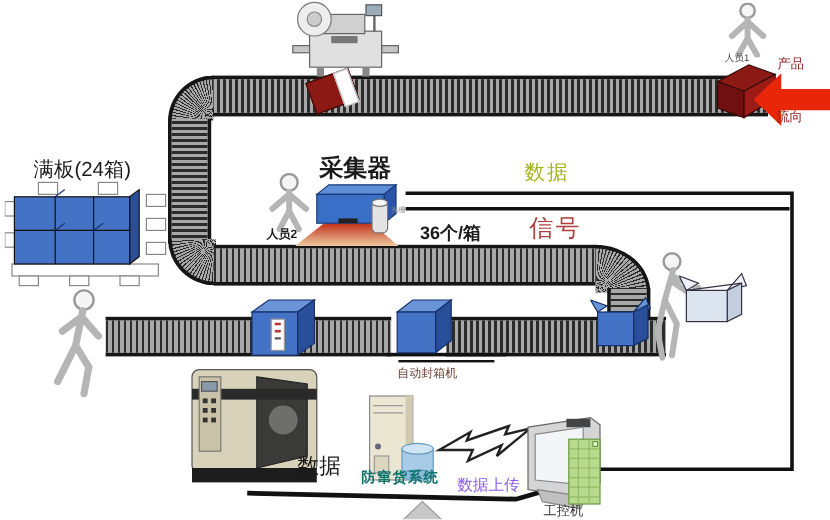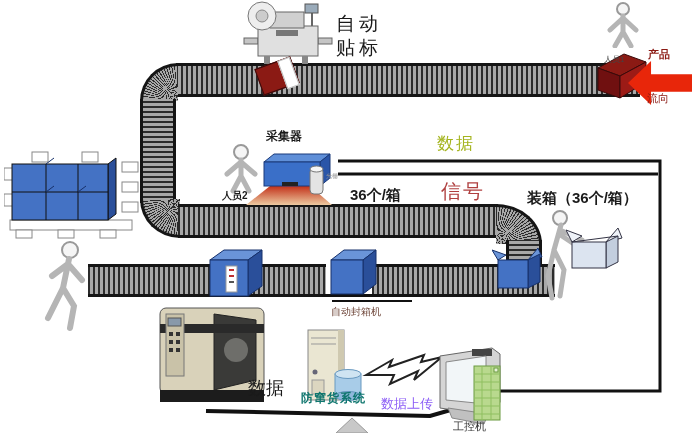--- a/index.html
+++ b/index.html
@@ -17,34 +17,34 @@
   #c-bl{left:140px;top:199px;width:40px;height:39px;
     background:repeating-conic-gradient(from 90deg at 100% 0%,#2b2b2b 0 1.6deg,#a8a8a8 1.6deg 4.5deg);
     border-bottom:3px solid #151515;border-left:3px solid #151515;border-bottom-left-radius:100% 100%}
   #c-ur{left:496px;top:204px;width:46px;height:40px;
     background:repeating-conic-gradient(from 0deg at 0% 100%,#2b2b2b 0 1.6deg,#a8a8a8 1.6deg 4.5deg);
     border-top:3px solid #151515;border-right:3px solid #151515;border-top-right-radius:100% 100%}
   
   .lbl{position:absolute;color:#1a1a1a;white-space:nowrap;line-height:1.25}
   .t-autolabel{left:336px;top:12px;font-size:19px;letter-spacing:4px}
   .t-pallet{left:28px;top:131px;font-size:17px}
-  .t-collector{left:266px;top:129px;font-size:12px;font-weight:600}
+  .t-collector{left:266px;top:129px;font-size:20px;font-weight:600}
   .t-person2{left:222px;top:190px;font-size:10px;font-weight:700}
-  .t-person1{left:604px;top:55px;font-size:8px;color:#444}
+  .t-person1{left:604px;top:44px;font-size:8px;color:#444}
   .t-light{left:326px;top:173px;font-size:6px;color:#909090}
   .t-data-top{left:437px;top:133px;font-size:17px;letter-spacing:2px;color:#a4b41e}
   .t-signal{left:441px;top:179px;font-size:20px;letter-spacing:2px;color:#b04040}
   .t-perbox{left:350px;top:186px;font-size:15px;font-weight:bold}
   .t-packing{left:527px;top:189px;font-size:15px;font-weight:bold}
   .t-sealer{left:331px;top:306px;font-size:10px;color:#6a4034}
   .t-data-bottom{left:248px;top:377px;font-size:18px}
   .t-anti{left:301px;top:391px;font-size:12px;font-weight:bold;color:#0f766e;letter-spacing:1px}
   .t-upload{left:381px;top:396px;font-size:13px;color:#8b5cf6}
   .t-ipc{left:453px;top:420px;font-size:11px;color:#333}
-  .t-product{left:648px;top:48px;font-size:11px;font-weight:bold;color:#8b1a14}
+  .t-product{left:648px;top:48px;font-size:11px;font-weight:normal;color:#8b1a14}
   .t-flow{left:647px;top:92px;font-size:11px;font-weight:normal;color:#8b1a14}
   
   .flow-arrow{left:628px;top:61px;width:64px;height:44px;background:#e8260a;
     clip-path:polygon(0 50%,36% 0,36% 30%,100% 30%,100% 70%,36% 70%,36% 100%)}
   .platform-a{left:322px;top:294px;width:100px;height:3px;background:#111}
   .platform-b{left:332px;top:300px;width:80px;height:2px;background:#111}
 </style>
 </head>
 <body>
 
@@ -98,25 +98,22 @@
   <div class="abs flow-arrow"></div>
   <span class="lbl t-product">产品</span>
   <span class="lbl t-flow">流向</span>
 
   <svg class="abs" style="left:600px;top:2px" width="46" height="46" viewBox="0 0 46 46">
     <circle cx="23" cy="7" r="6" fill="#f5f5f5" stroke="#999" stroke-width="2"></circle>
     <path d="M23,14 L23,30 M23,16 L10,28 M23,16 L36,28 M23,30 L15,44 M23,30 L31,44" fill="none" stroke="#b5b5b5" stroke-width="5" stroke-linecap="round"></path>
   </svg>
   <span class="lbl t-person1">人员1</span>
 
-  <div class="lbl t-autolabel">
-    <div>自动</div>
-    <div>贴标</div>
-  </div>
-
+
+  <span class="lbl t-pallet">满板(24箱)</span>
   <svg class="abs" style="left:4px;top:148px" width="140" height="92" viewBox="0 0 140 92">
     <g fill="#ffffff" stroke="#888">
       <rect x="28" y="4" width="16" height="10"></rect>
         <rect x="78" y="4" width="16" height="10"></rect>
       <rect x="118" y="14" width="16" height="10"></rect>
         <rect x="118" y="34" width="16" height="10"></rect>
         <rect x="118" y="54" width="16" height="10"></rect>
       <rect x="0" y="20" width="10" height="12"></rect>
         <rect x="0" y="46" width="10" height="12"></rect>
       <rect x="6" y="72" width="122" height="10"></rect>
@@ -162,21 +159,20 @@
 
   <svg class="abs" style="left:306px;top:162px" width="22" height="38" viewBox="0 0 22 38">
     <rect x="4" y="6" width="13" height="26" rx="4" fill="#e4e4e4" stroke="#777"></rect>
     <ellipse cx="10.5" cy="7" rx="6.5" ry="3" fill="#f6f6f6" stroke="#777"></ellipse>
   </svg>
   <span class="lbl t-light">光栅</span>
 
   <span class="lbl t-data-top">数据</span>
   <span class="lbl t-signal">信号</span>
   <span class="lbl t-perbox">36个/箱</span>
-  <span class="lbl t-packing">装箱（36个/箱）</span>
 
   <svg class="abs" style="left:542px;top:210px" width="52" height="92" viewBox="0 0 52 92">
     <circle cx="18" cy="8" r="7" fill="#f5f5f5" stroke="#999" stroke-width="2"></circle>
     <path d="M19,15 L12,40 M18,20 L40,30 M17,24 L38,38 M12,40 L6,66 L10,88 M12,40 L22,60 L18,86" fill="none" stroke="#b5b5b5" stroke-width="5" stroke-linecap="round"></path>
   </svg>
   <svg class="abs" style="left:566px;top:220px" width="62" height="54" viewBox="0 0 62 54">
     <polygon points="6,22 0,10 16,16" fill="#eef2f8" stroke="#334"></polygon>
     <polygon points="40,22 52,8 56,18" fill="#eef2f8" stroke="#334"></polygon>
     <polygon points="40,22 52,16 52,42 40,48" fill="#c3cede" stroke="#334"></polygon>
     <rect x="6" y="22" width="34" height="26" fill="#dce4f0" stroke="#334"></rect>

